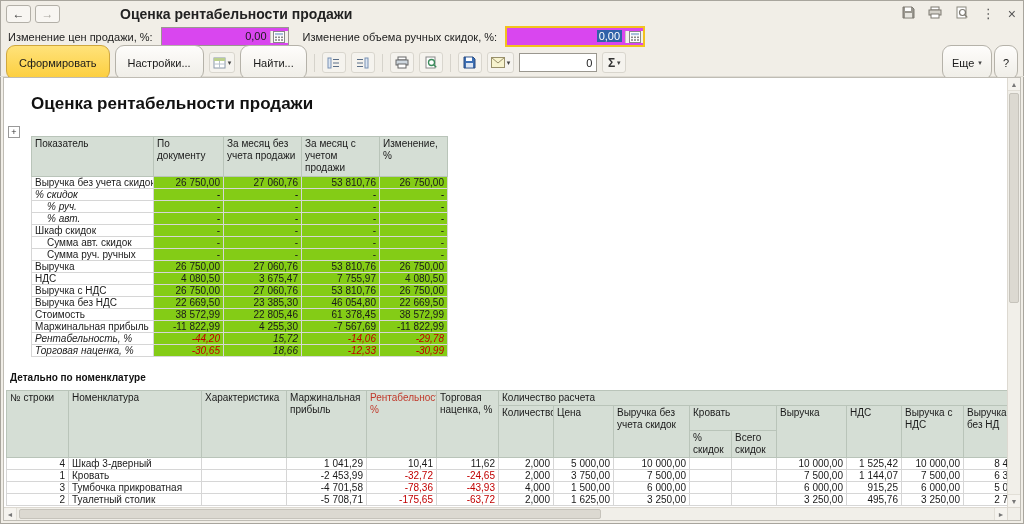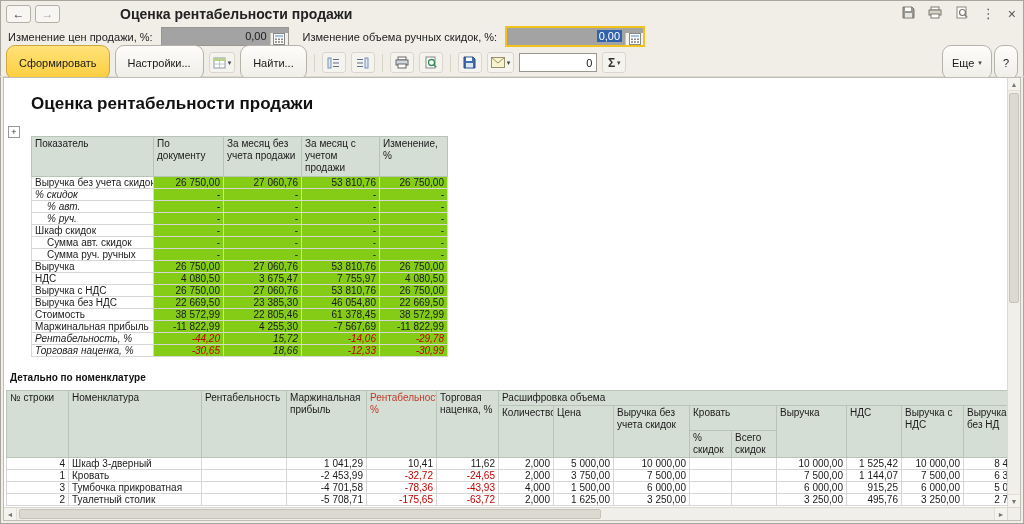--- a/index.html
+++ b/index.html
@@ -20,21 +20,21 @@
           display:flex;align-items:center;justify-content:center;font-size:12px;color:#333;cursor:default}
   .navbtn.fwd{color:#a9a6a0}
   .app-title{font-size:14px;font-weight:bold;margin-left:56px;color:#222;white-space:nowrap}
   .tb-icons{margin-left:auto;display:flex;align-items:center;gap:13px;color:#666}
   .tb-icons .glyph{font-size:13px;line-height:1;color:#555}
   .tb-icons .glyph.close{font-size:14px}
 
   
   .params{display:flex;align-items:center;height:25px;padding:0 8px;gap:8px}
   .param-label{white-space:nowrap;color:#222}
-  .field{display:flex;align-items:flex-end;height:19px;border:1px solid #9a978f;background:#a3a3a3}
+  .field{display:flex;align-items:center;height:19px;border:1px solid #9a978f;background:#d946ef}
   .field .val{width:108px;text-align:right;padding:1px 3px;font-size:11px;line-height:15px}
   .field .calc{width:18px;display:flex;align-items:center;justify-content:center;border-left:1px solid #c9c6be;background:#f3f1ec}
   .field.focused{border:2px solid #f2c21f;height:21px}
   .field.focused .val{width:118px}
   .field.focused .val .sel{background:#2f62a8;color:#fff;padding:0 2px}
 
   
   .toolbar{display:flex;align-items:center;height:28px;padding:0 6px;gap:5px;border-bottom:1px solid #dedbd3}
   .btn{height:35px;border:1px solid #b5b2a9;border-radius:9px;background:linear-gradient(#fefdfb,#efede7);
        padding:0 12px;font-size:11px;display:flex;align-items:center;white-space:nowrap;cursor:default}
@@ -274,28 +274,28 @@
             <td class="val">26 750,00</td>
           </tr>
           <tr class="k-italic">
             <td class="lbl">% скидок</td>
             <td class="val">-</td>
             <td class="val">-</td>
             <td class="val">-</td>
             <td class="val">-</td>
           </tr>
           <tr class="k-indent-italic">
+            <td class="lbl">% руч.</td>
+            <td class="val">-</td>
+            <td class="val">-</td>
+            <td class="val">-</td>
+            <td class="val">-</td>
+          </tr>
+          <tr class="k-indent-italic">
             <td class="lbl">% авт.</td>
-            <td class="val">-</td>
-            <td class="val">-</td>
-            <td class="val">-</td>
-            <td class="val">-</td>
-          </tr>
-          <tr class="k-indent-italic">
-            <td class="lbl">% руч.</td>
             <td class="val">-</td>
             <td class="val">-</td>
             <td class="val">-</td>
             <td class="val">-</td>
           </tr>
           <tr class="k-plain">
             <td class="lbl">Шкаф скидок</td>
             <td class="val">-</td>
             <td class="val">-</td>
             <td class="val">-</td>
@@ -391,25 +391,25 @@
           <col style="width:45px">
           <col style="width:70px">
         <col style="width:55px">
           <col style="width:62px">
           <col style="width:48px">
       </colgroup>
       <thead>
         <tr>
           <th rowspan="3">№ строки</th>
           <th rowspan="3">Номенклатура</th>
-          <th rowspan="3">Рентабельность</th>
+          <th rowspan="3">Характеристика</th>
           <th rowspan="3">Маржинальная прибыль</th>
           <th rowspan="3" class="red-head">Рентабельность, %</th>
           <th rowspan="3">Торговая наценка, %</th>
-          <th colspan="9">Расшифровка объема</th>
+          <th colspan="9">Количество расчета</th>
         </tr>
         <tr>
           <th rowspan="2">Количество</th>
           <th rowspan="2">Цена</th>
           <th rowspan="2">Выручка без учета скидок</th>
           <th colspan="2">Кровать</th>
           <th rowspan="2">Выручка</th>
           <th rowspan="2">НДС</th>
           <th rowspan="2">Выручка с НДС</th>
           <th rowspan="2">Выручка без НД</th>

